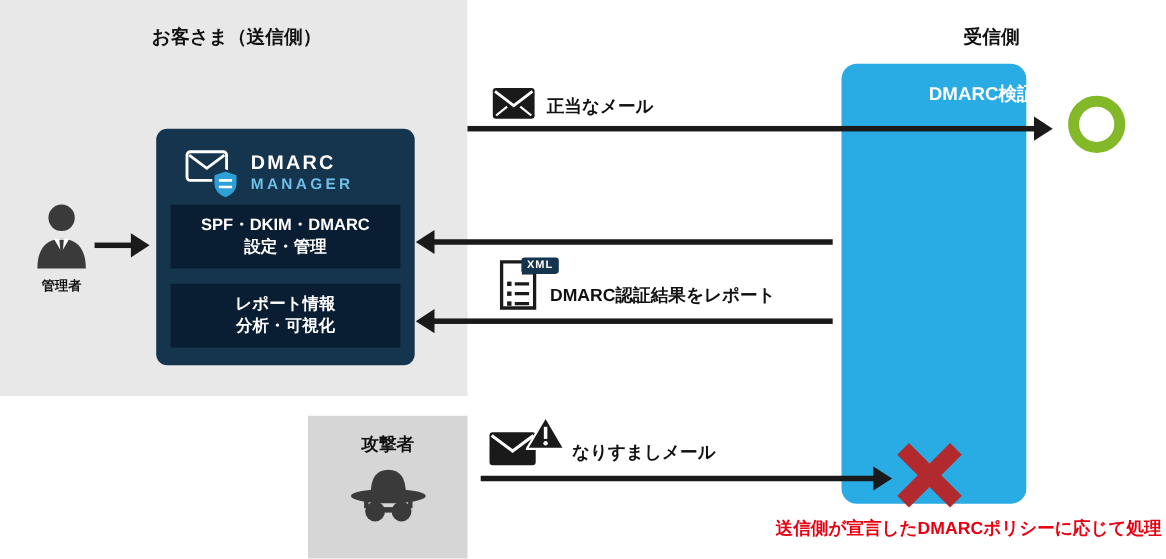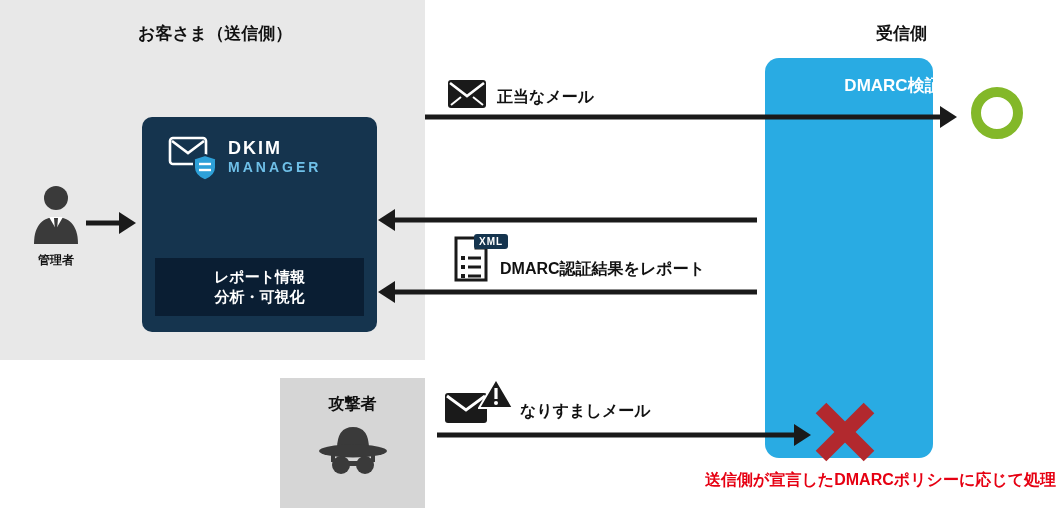--- a/index.html
+++ b/index.html
@@ -110,23 +110,27 @@
   <div class="manager-box">
     <div class="logo">
       <svg width="52" height="48" viewBox="0 0 52 48">
         <rect x="2" y="5" width="36" height="26" rx="3" fill="none" stroke="#ffffff" stroke-width="2.6"></rect>
         <polyline points="4,8 20,20 36,8" fill="none" stroke="#ffffff" stroke-width="2.6"></polyline>
         <path d="M37 22 l11 3.5 v9 c0 7 -5 10.5 -11 13 c-6 -2.5 -11 -6 -11 -13 v-9 z" fill="#2ea0d8" stroke="#15344e" stroke-width="2"></path>
         <line x1="31" y1="31" x2="43" y2="31" stroke="#ffffff" stroke-width="2.4"></line>
         <line x1="31" y1="37" x2="43" y2="37" stroke="#ffffff" stroke-width="2.4"></line>
       </svg>
       <div class="logo-text">
-        <div class="logo-dmarc">DKIM</div>
+        <div class="logo-dmarc">DMARC</div>
         <div class="logo-manager">MANAGER</div>
       </div>
+    </div>
+    <div class="inner-box b1">
+      <span>SPF・DKIM・DMARC</span>
+      <span>設定・管理</span>
     </div>
     <div class="inner-box b2">
       <span>レポート情報</span>
       <span>分析・可視化</span>
     </div>
   </div>
 
   <svg class="admin-icon" width="52" height="62" viewBox="0 0 52 62">
     <circle cx="26" cy="14" r="12" fill="#3a3a3a"></circle>
     <path d="M4 60 C4 40 14 33 26 33 C38 33 48 40 48 60 Z" fill="#3a3a3a"></path>

